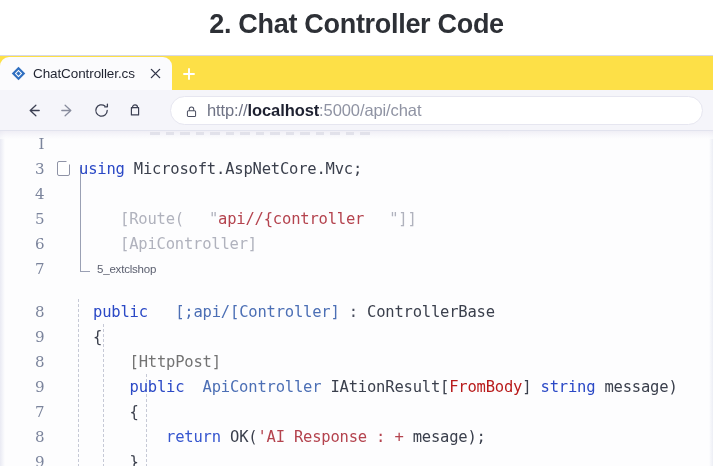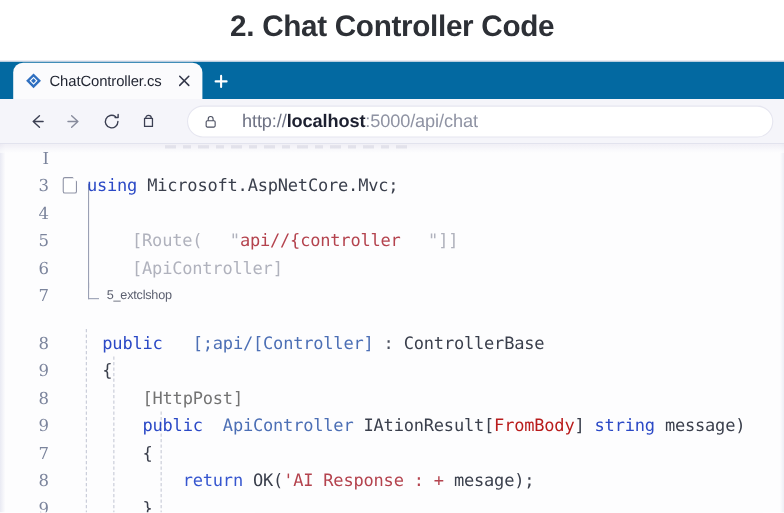--- a/index.html
+++ b/index.html
@@ -38,24 +38,24 @@
     background: #fbfbfd;
     box-sizing: border-box;
     border-top: 1px solid #d8d9e6;
     overflow: hidden;
   }
 
   
   .tabstrip {
     position: relative;
     height: 34px;
-    background: #0369a1;
+    background: #fde047;
     display: flex;
     align-items: flex-end;
-    padding-left: 12px;
+    padding-left: 0;
     box-sizing: border-box;
   }
   .tab {
     position: relative;
     height: 33px;
     min-width: 165px;
     background: #fbfbfd;
     border-top-left-radius: 9px;
     border-top-right-radius: 9px;
     display: flex;
@@ -118,21 +118,21 @@
     flex: 1 1 auto;
     height: 29px;
     margin-left: 12px;
     background: #ffffff;
     border: 1px solid #e6e6f0;
     border-radius: 15px;
     display: flex;
     align-items: center;
     padding: 0 14px;
     box-sizing: border-box;
-    gap: 22px;
+    gap: 9px;
     overflow: hidden;
   }
   .lock-icon { width: 13px; height: 13px; flex: 0 0 auto; color: #4a4e60; }
   .url {
     font-size: 16.5px;
     color: #8f93a3;
     white-space: nowrap;
     letter-spacing: -0.1px;
   }
   .url .host { color: #1d2030; font-weight: bold; }

